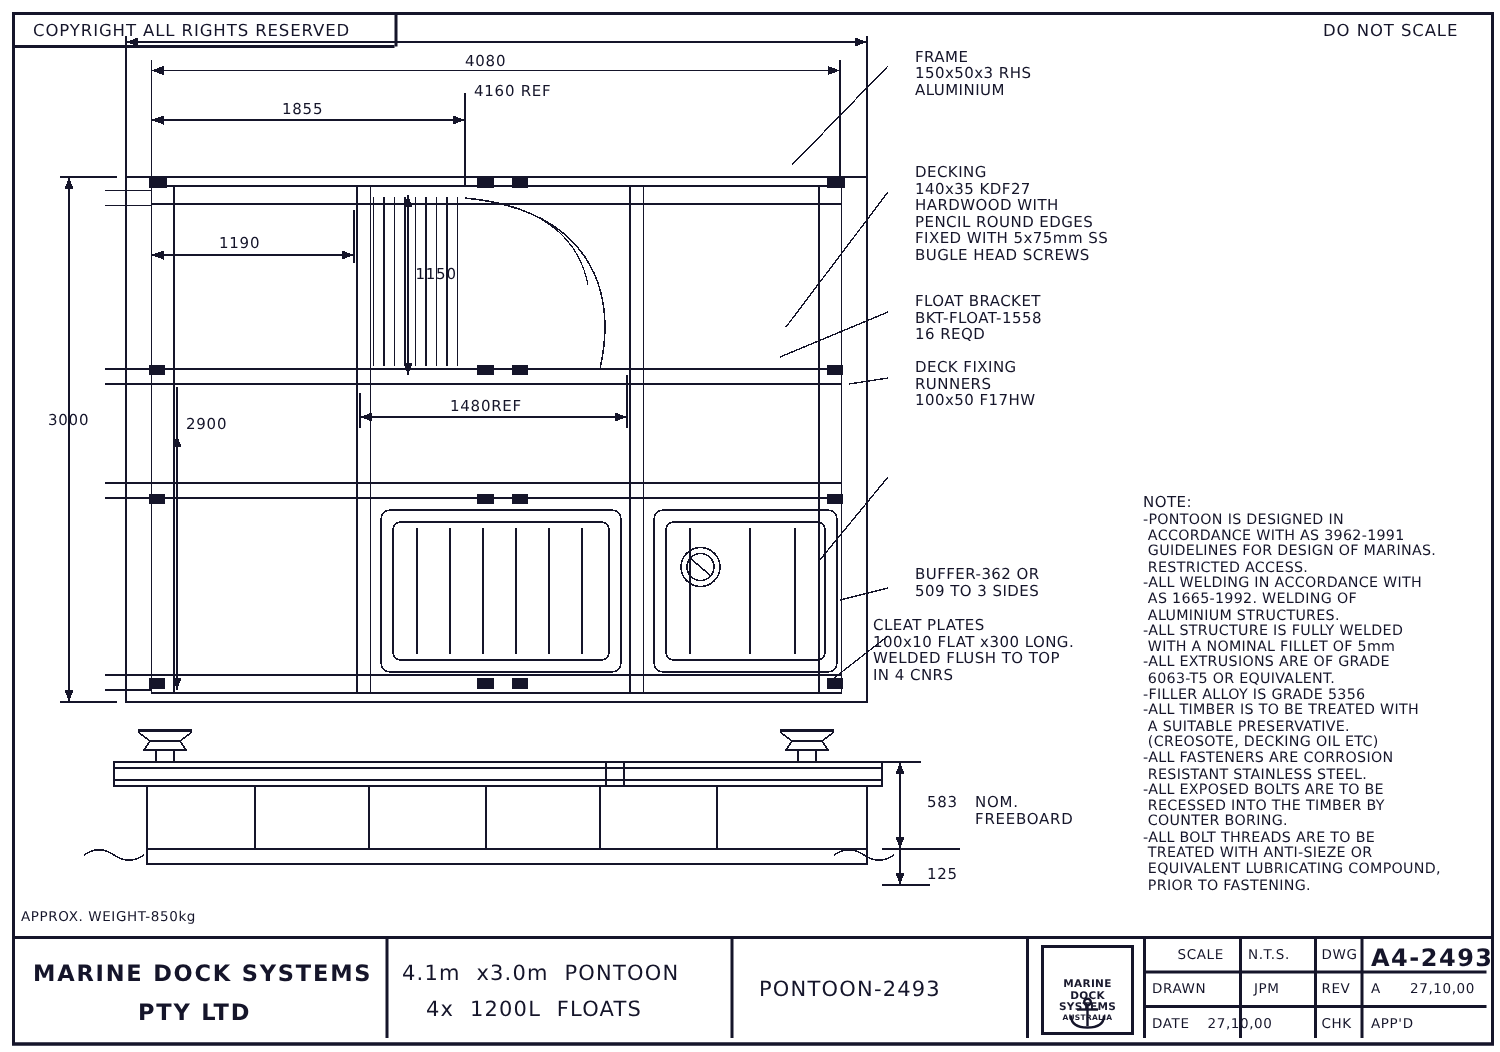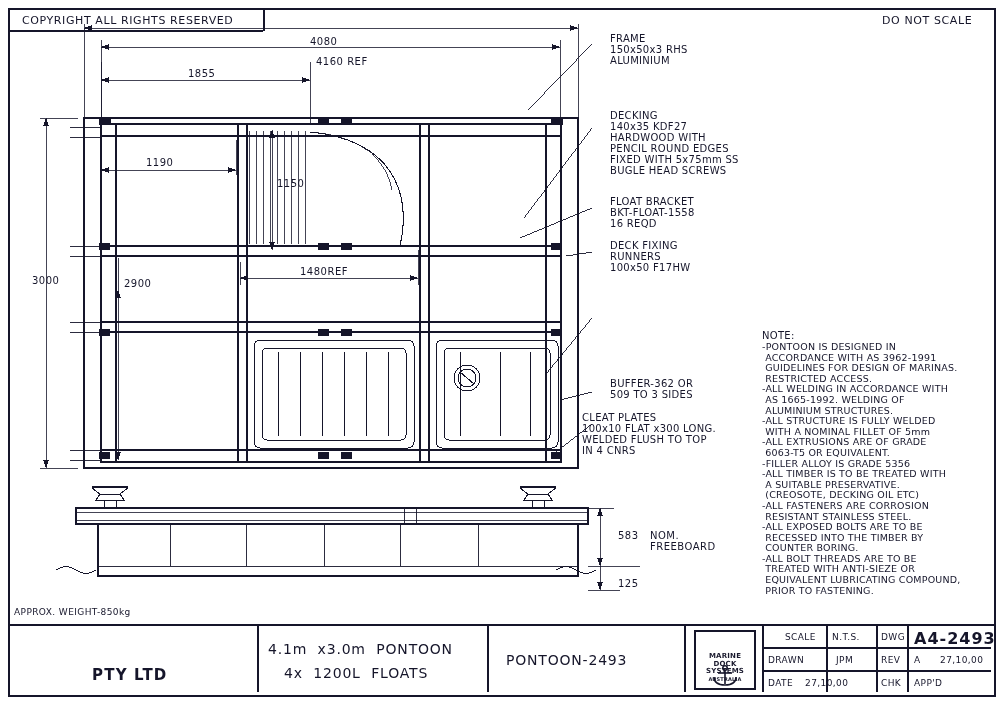--- a/index.html
+++ b/index.html
@@ -288,20 +288,21 @@
   <div class="ln v thick" style="left:257px;top:625px;width:2px;height:67px;"></div>
   <div class="ln v thick" style="left:487px;top:625px;width:2px;height:67px;"></div>
   <div class="ln v thick" style="left:684px;top:625px;width:2px;height:67px;"></div>
   <div class="ln v thick" style="left:762px;top:625px;width:2px;height:67px;"></div>
   <div class="ln v thick" style="left:826px;top:625px;width:2px;height:67px;"></div>
   <div class="ln v thick" style="left:876px;top:625px;width:2px;height:67px;"></div>
   <div class="ln v thick" style="left:907px;top:625px;width:2px;height:67px;"></div>
   <div class="ln h thick" style="left:763px;top:647px;width:228px;height:2px;"></div>
   <div class="ln h thick" style="left:763px;top:670px;width:228px;height:2px;"></div>
 
+  <div class="txt title-main" style="left:22px;top:640px;">MARINE DOCK SYSTEMS</div>
   <div class="txt title-main" style="left:92px;top:666px;">PTY LTD</div>
 
   <div class="txt title-sub" style="left:268px;top:641px;">4.1m  x3.0m  PONTOON</div>
   <div class="txt title-sub" style="left:284px;top:665px;">4x  1200L  FLOATS</div>
 
   <div class="txt title-sub" style="left:506px;top:652px;">PONTOON-2493</div>
 
   <div class="logo" style="left:694px;top:630px;width:58px;height:56px;">
     <div class="lg-t" style="margin-top:21px;">MARINE</div>
     <div class="lg-t">DOCK</div>

